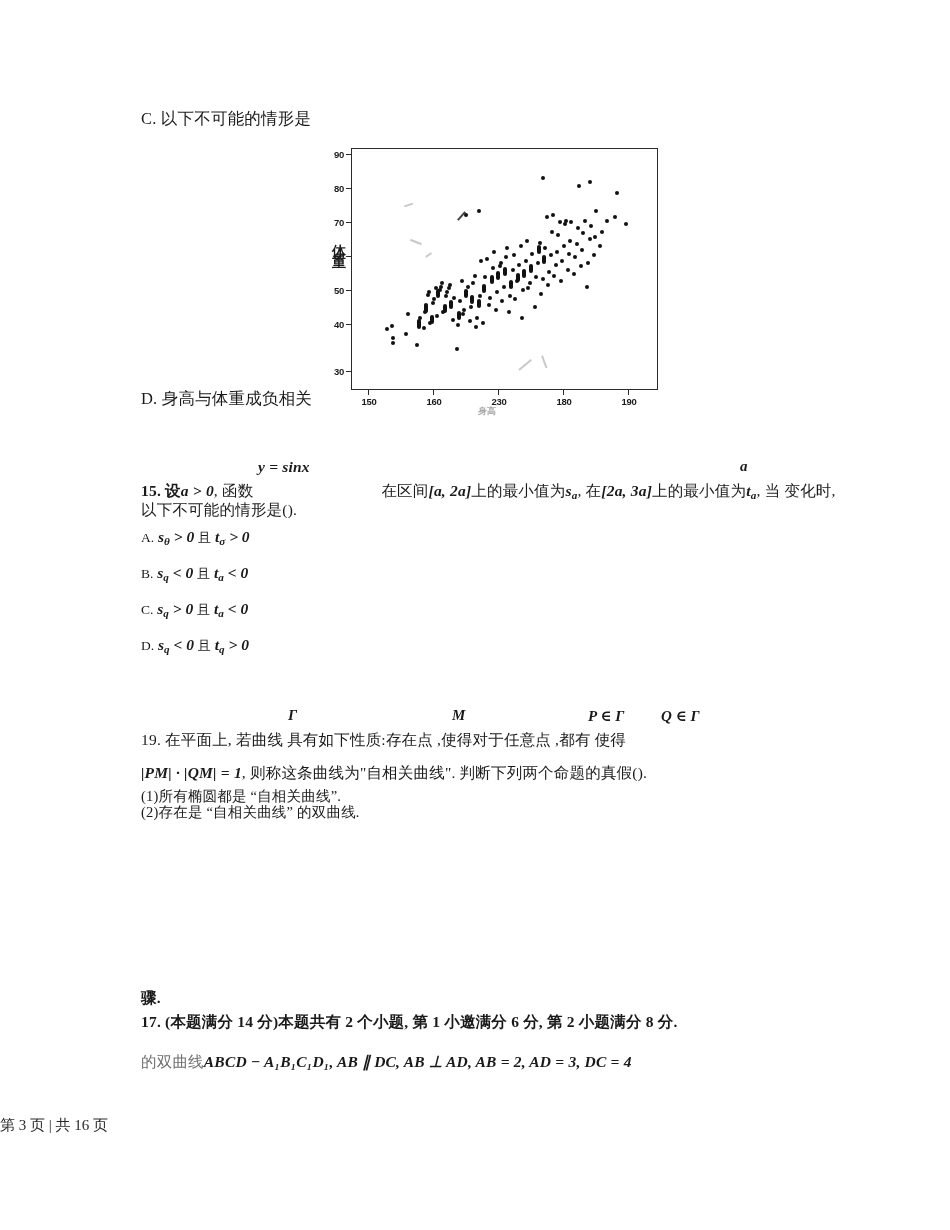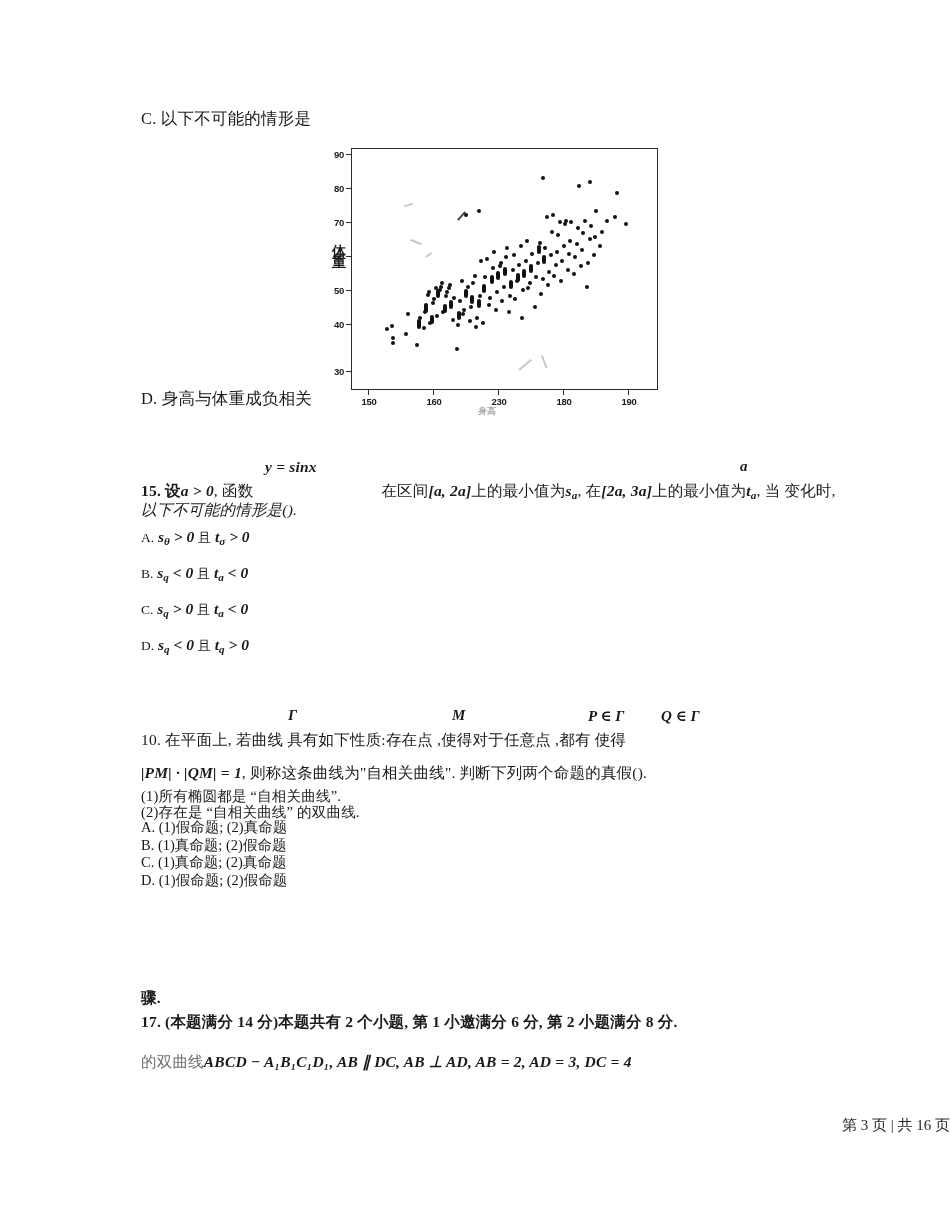--- a/index.html
+++ b/index.html
@@ -114,24 +114,24 @@
     font-weight: bold;
     opacity: 0.75;
   }
   .smudge {
     position: absolute;
     background: #9a9a9a;
     opacity: 0.55;
   }
 
   
-  .q15-formula-top { left: 258px; top: 458px; font-size: 15.5px; font-style: italic; margin-left: 7px; }
+  .q15-formula-top { left: 258px; top: 458px; font-size: 15.5px; font-style: italic; }
   .q15-var-a { left: 740px; top: 458px; font-size: 15px; font-weight: bold; font-style: italic; }
   .q15-line1 { left: 141px; top: 481px; font-size: 15.5px; }
-  .q15-line2 { left: 141px; top: 500px; font-size: 15.5px; font-style: italic; }
+  .q15-line2 { left: 141px; top: 500px; font-size: 15.5px; }
   .q15-opts { position: absolute; left: 141px; top: 528px; }
   .q15-opt { position: relative; height: 36px; font-size: 15.5px; }
   .q15-opt .lbl { font-size: 13.5px; }
   .mathy { font-style: italic; font-weight: bold; font-family: "Liberation Serif", serif; }
   .sub { font-size: 0.72em; vertical-align: -0.25em; font-style: italic; }
 
   
   .q16-sym { position: absolute; font-size: 15px; font-style: italic; font-weight: bold; }
   .q16-line1 { left: 141px; top: 730px; font-size: 15.5px; }
   .q16-line2 { left: 141px; top: 763px; font-size: 15.5px; }
@@ -146,21 +146,21 @@
   .q17-line { left: 141px; top: 1012px; font-size: 15.5px; font-weight: bold; }
   .q17-body { left: 141px; top: 1052px; font-size: 15.5px; color: #6f6f6f; }
   .q17-body .mathy { color: #1a1a1a; text-align: center; }
 
   
   .footer {
     position: absolute;
     left: 0;
     top: 1116px;
     width: 950px;
-    text-align: right;
+    text-align: left;
     font-size: 15px;
     color: #2a2a2a;
   }
 </style>
 </head>
 <body>
 
 <div class="page">
 
   <div class="txt opt-c">C. 以下不可能的情形是</div>
@@ -393,34 +393,28 @@
       <span class="mathy"><span>t</span><span class="sub">q</span> <span>&gt; 0</span></span>
     </div>
   </div>
 
   <div class="q16-sym" style="left:288px; top:707px;">Γ</div>
   <div class="q16-sym" style="left:452px; top:707px;">M</div>
   <div class="q16-sym" style="left:588px; top:707px;">P ∈ Γ</div>
   <div class="q16-sym" style="left:661px; top:707px;">Q ∈ Γ</div>
 
   <div class="txt q16-line1">
-    <span>10. 在平面上, 若曲线   具有如下性质:存在点   ,使得对于任意点        ,都有        使得</span>
+    <span>19. 在平面上, 若曲线   具有如下性质:存在点   ,使得对于任意点        ,都有        使得</span>
   </div>
   <div class="txt q16-line2">
     <span class="mathy">|PM| · |QM| = 1</span><span>, 则称这条曲线为"自相关曲线". 判断下列两个命题的真假().</span>
   </div>
   <div class="txt q16-p1">(1)所有椭圆都是 “自相关曲线”.</div>
   <div class="txt q16-p2">(2)存在是 “自相关曲线” 的双曲线.</div>
 
-  <div class="q16-opts">
-    <div class="q16-opt">A. (1)假命题;  (2)真命题</div>
-    <div class="q16-opt">B. (1)真命题;  (2)假命题</div>
-    <div class="q16-opt">C. (1)真命题;  (2)真命题</div>
-    <div class="q16-opt">D. (1)假命题;  (2)假命题</div>
-  </div>
 
   <div class="txt sec3-l2">骤.</div>
   <div class="txt q17-line">17. (本题满分 14 分)本题共有 2 个小题, 第 1 小邀满分 6 分, 第 2 小题满分 8 分.</div>
   <div class="txt q17-body">
     <span>的双曲线</span><span class="mathy">ABCD − A₁B₁C₁D₁, AB ∥ DC, AB ⊥ AD, AB = 2, AD = 3, DC = 4</span>
   </div>
 
   <div class="footer">第 3 页 | 共 16 页</div>
 
 </div>

